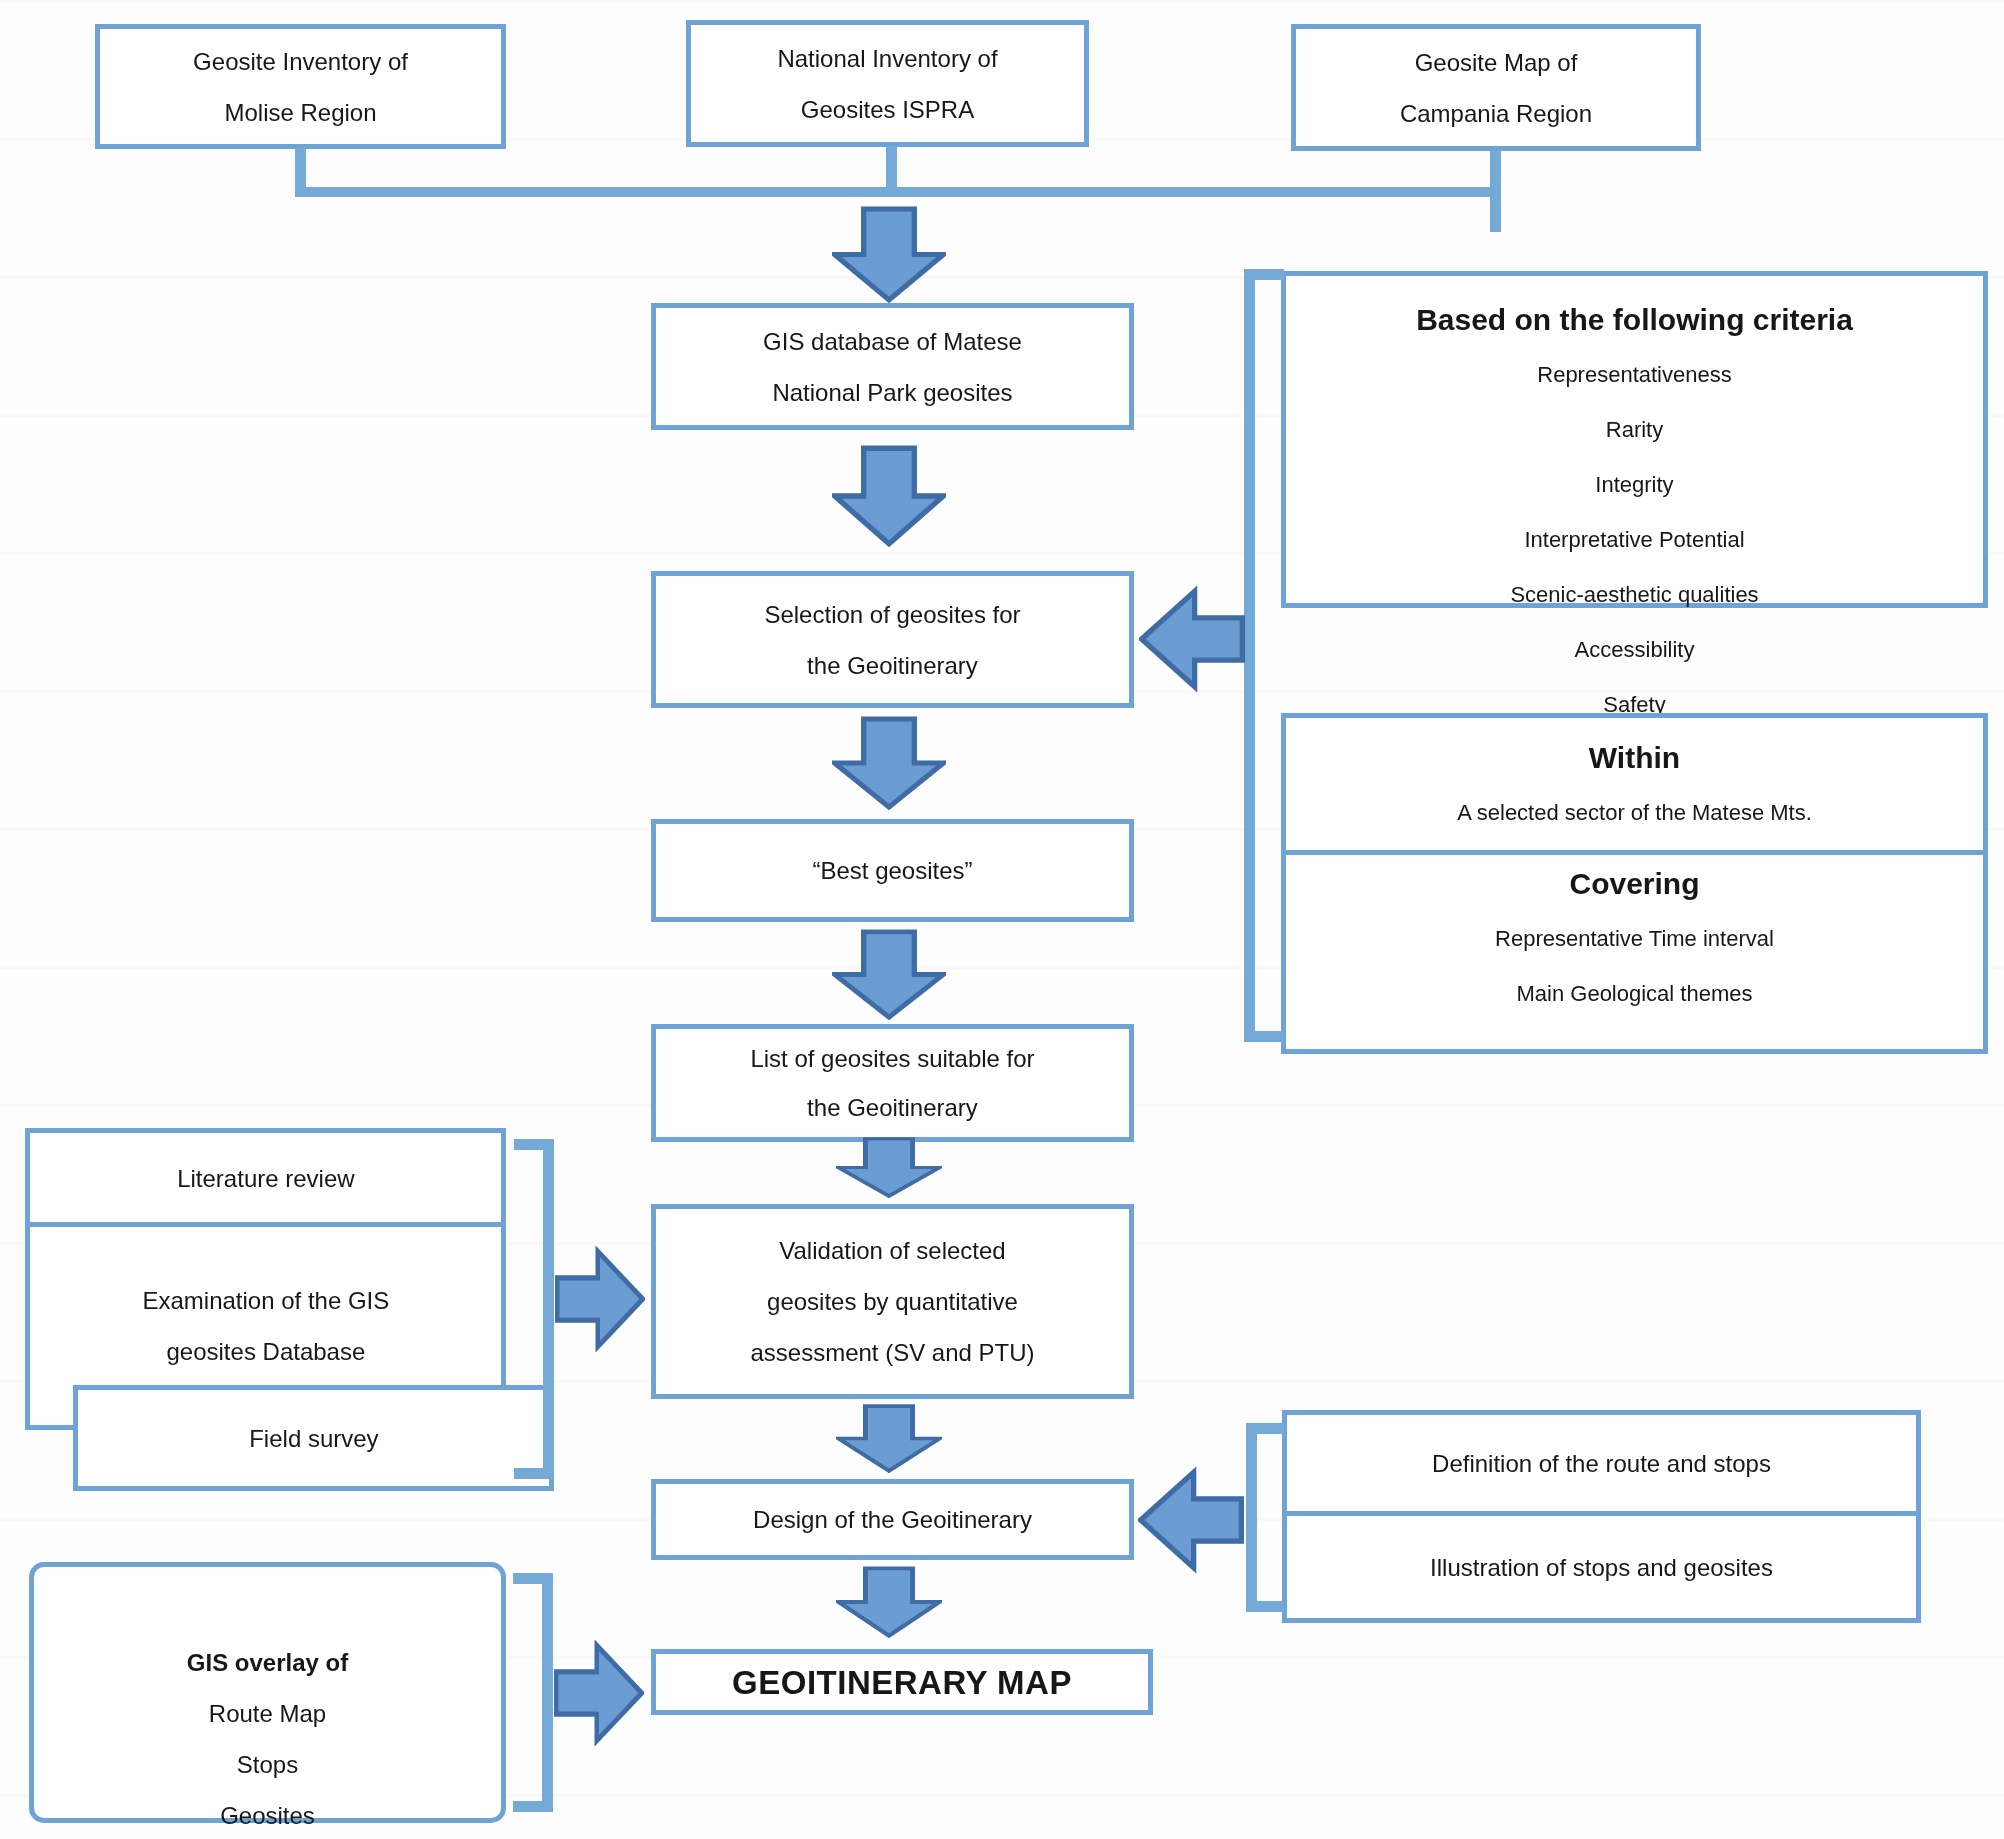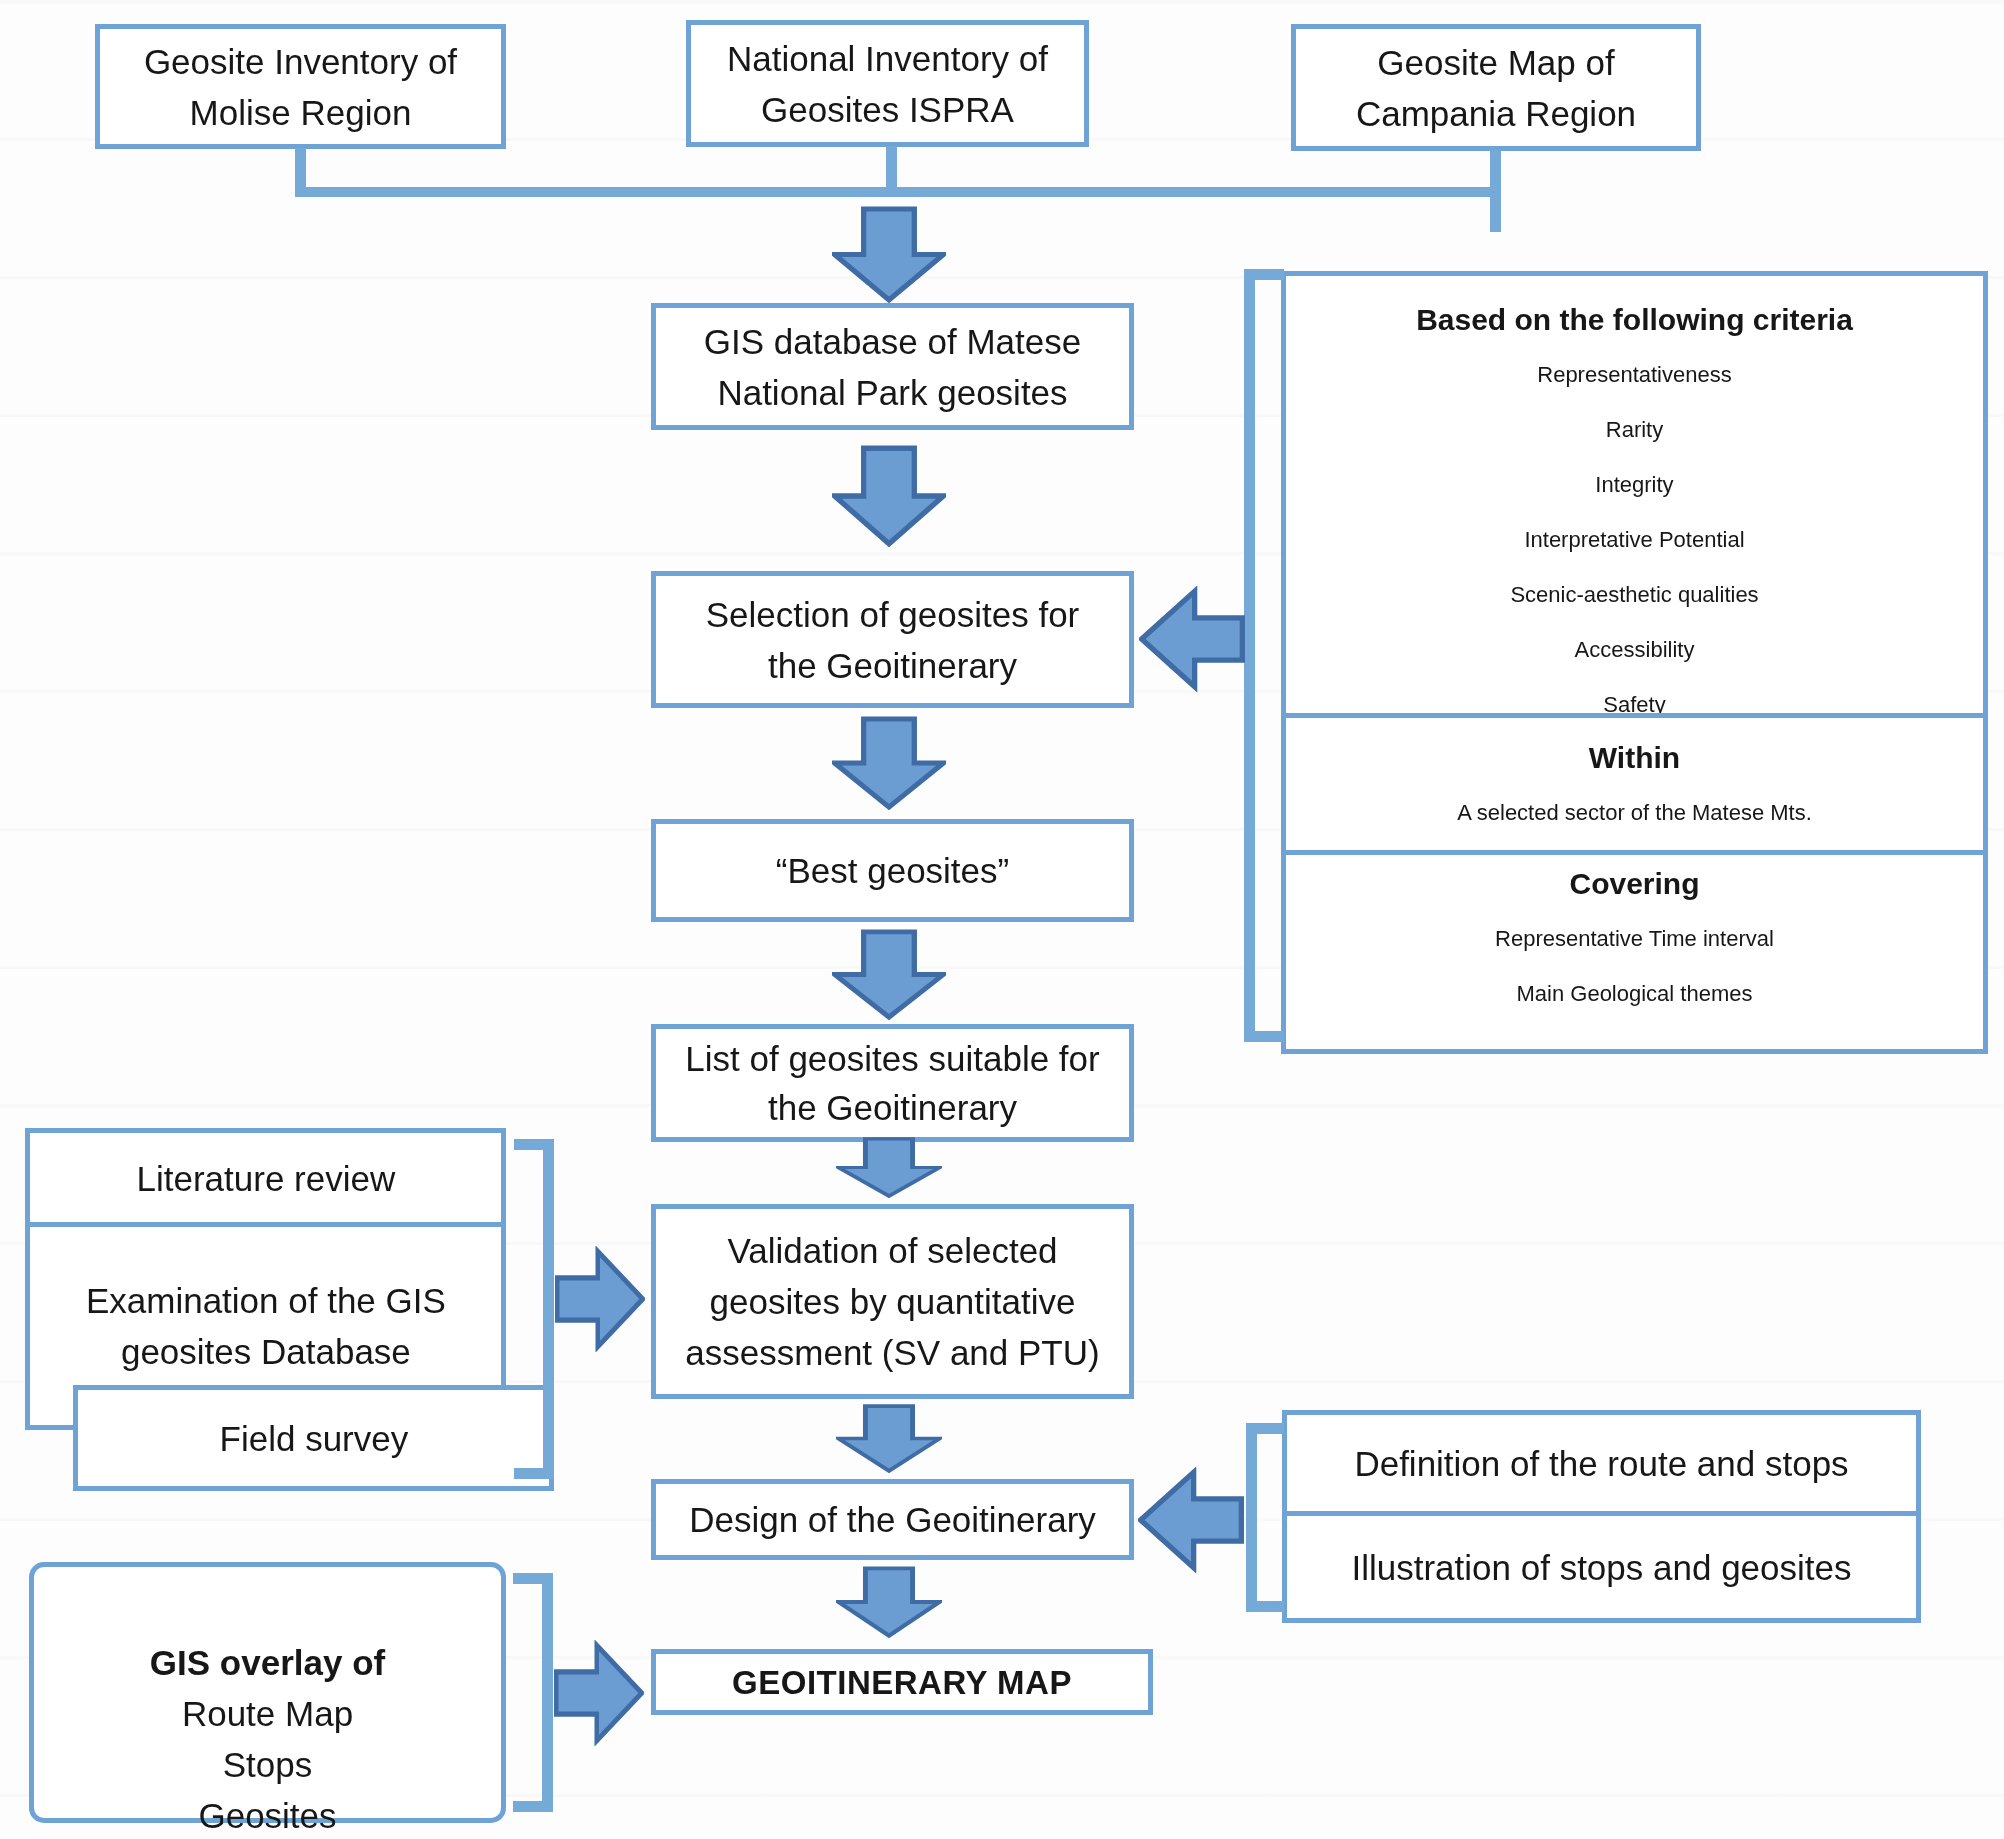--- a/index.html
+++ b/index.html
@@ -27,21 +27,21 @@
   .box{
     position:absolute;
     box-sizing:border-box;
     border:5.8px solid var(--box-border);
     background:#ffffff;
     display:flex;
     align-items:center;
     justify-content:center;
     text-align:center;
     white-space:pre-line;
-    font-size:35px;
+    font-size:24px;
     line-height:51px;
     color:var(--text);
   }
   .bold{font-weight:700;}
   .map-title{font-size:33px;font-weight:700;letter-spacing:0.5px;}
   .panel-sec{
     position:absolute;
     box-sizing:border-box;
     border:5.8px solid var(--box-border);
     background:#ffffff;
@@ -128,21 +128,21 @@
     </svg>
 
   <div class="box" style="left:651px;top:1479px;width:483px;height:81px;">Design of the Geoitinerary</div>
 
   <svg class="arrow" style="left:836px;top:1566px;" width="106" height="72" viewBox="0 0 216 190" preserveAspectRatio="none">
     <polygon points="60,6 156,6 156,95 211,95 108,184 5,95 60,95"></polygon>
     </svg>
 
   <div class="box map-title" style="left:651px;top:1649px;width:502px;height:66px;">GEOITINERARY MAP</div>
 
-  <div class="panel-sec" style="left:1281px;top:271px;width:707px;height:447px;padding-top:16px;">
+  <div class="panel-sec" style="left:1281px;top:271px;width:707px;height:337px;padding-top:16px;">
     <div class="sec-title">Based on the following criteria</div>
     <div class="sec-items">Representativeness
 Rarity
 Integrity
 Interpretative Potential
 Scenic-aesthetic qualities
 Accessibility
 Safety</div>
   </div>
   <div class="panel-sec" style="left:1281px;top:713px;width:707px;height:144px;padding-top:11.7px;">

